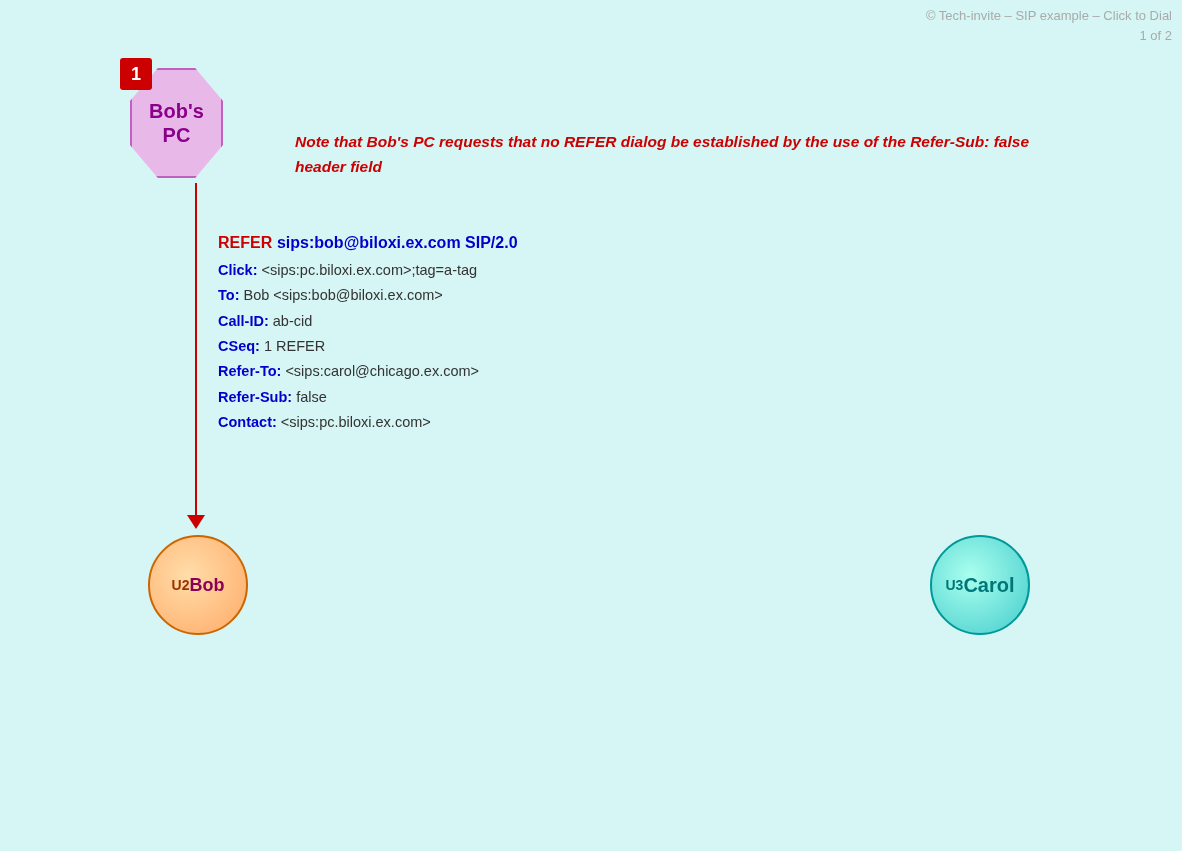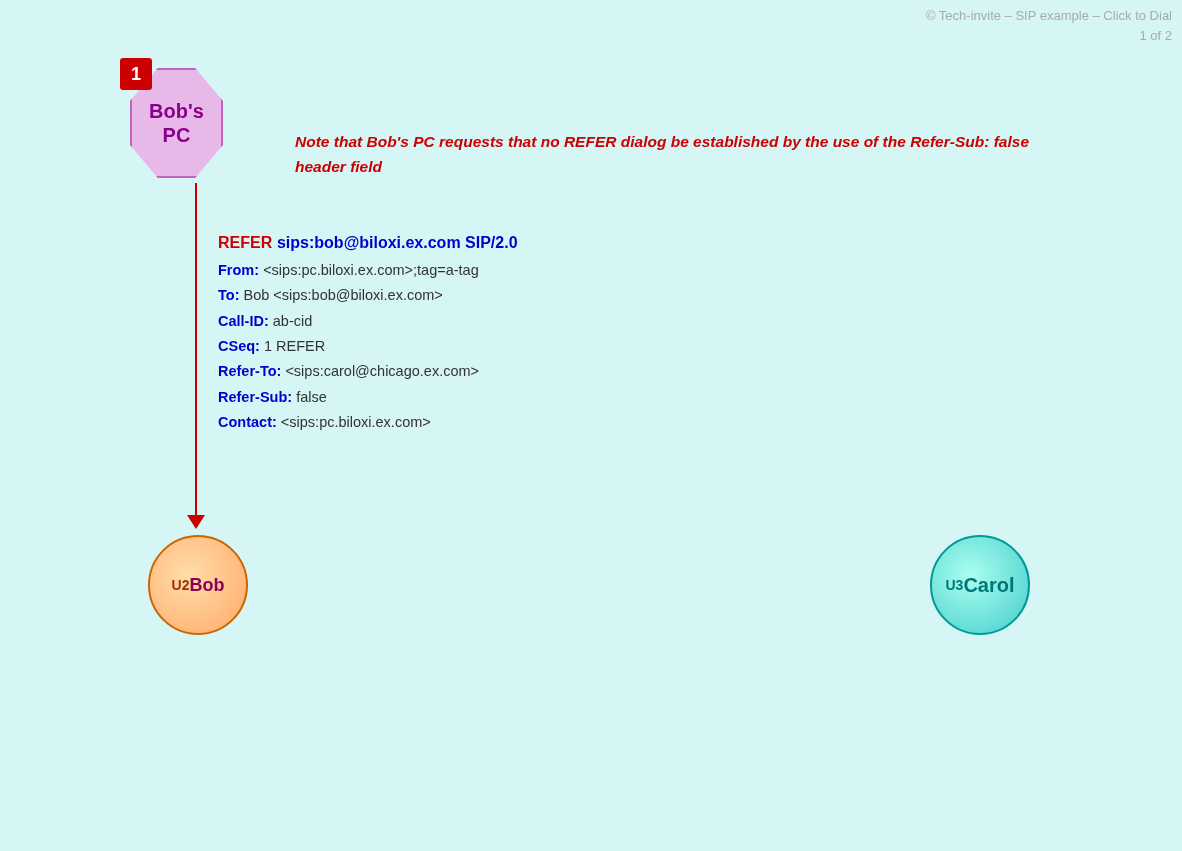--- a/index.html
+++ b/index.html
@@ -231,21 +231,21 @@
   <span>Note that Bob's PC requests that no REFER dialog be established by the use of the Refer-Sub: false header field</span>
 </div>
 
 <div class="sip-message">
   <div class="sip-first-line">
     <span class="sip-method">REFER</span>
     <span> </span>
     <span class="sip-uri">sips:bob@biloxi.ex.com SIP/2.0</span>
   </div>
   <div>
-    <span class="sip-field-label">From:</span>
+    <span class="sip-field-label">Click:</span>
     <span class="sip-field-value"> &lt;sips:pc.biloxi.ex.com&gt;;tag=a-tag</span>
   </div>
   <div>
     <span class="sip-field-label">To:</span>
     <span class="sip-field-value"> Bob &lt;sips:bob@biloxi.ex.com&gt;</span>
   </div>
   <div>
     <span class="sip-field-label">Call-ID:</span>
     <span class="sip-field-value"> ab-cid</span>
   </div>

